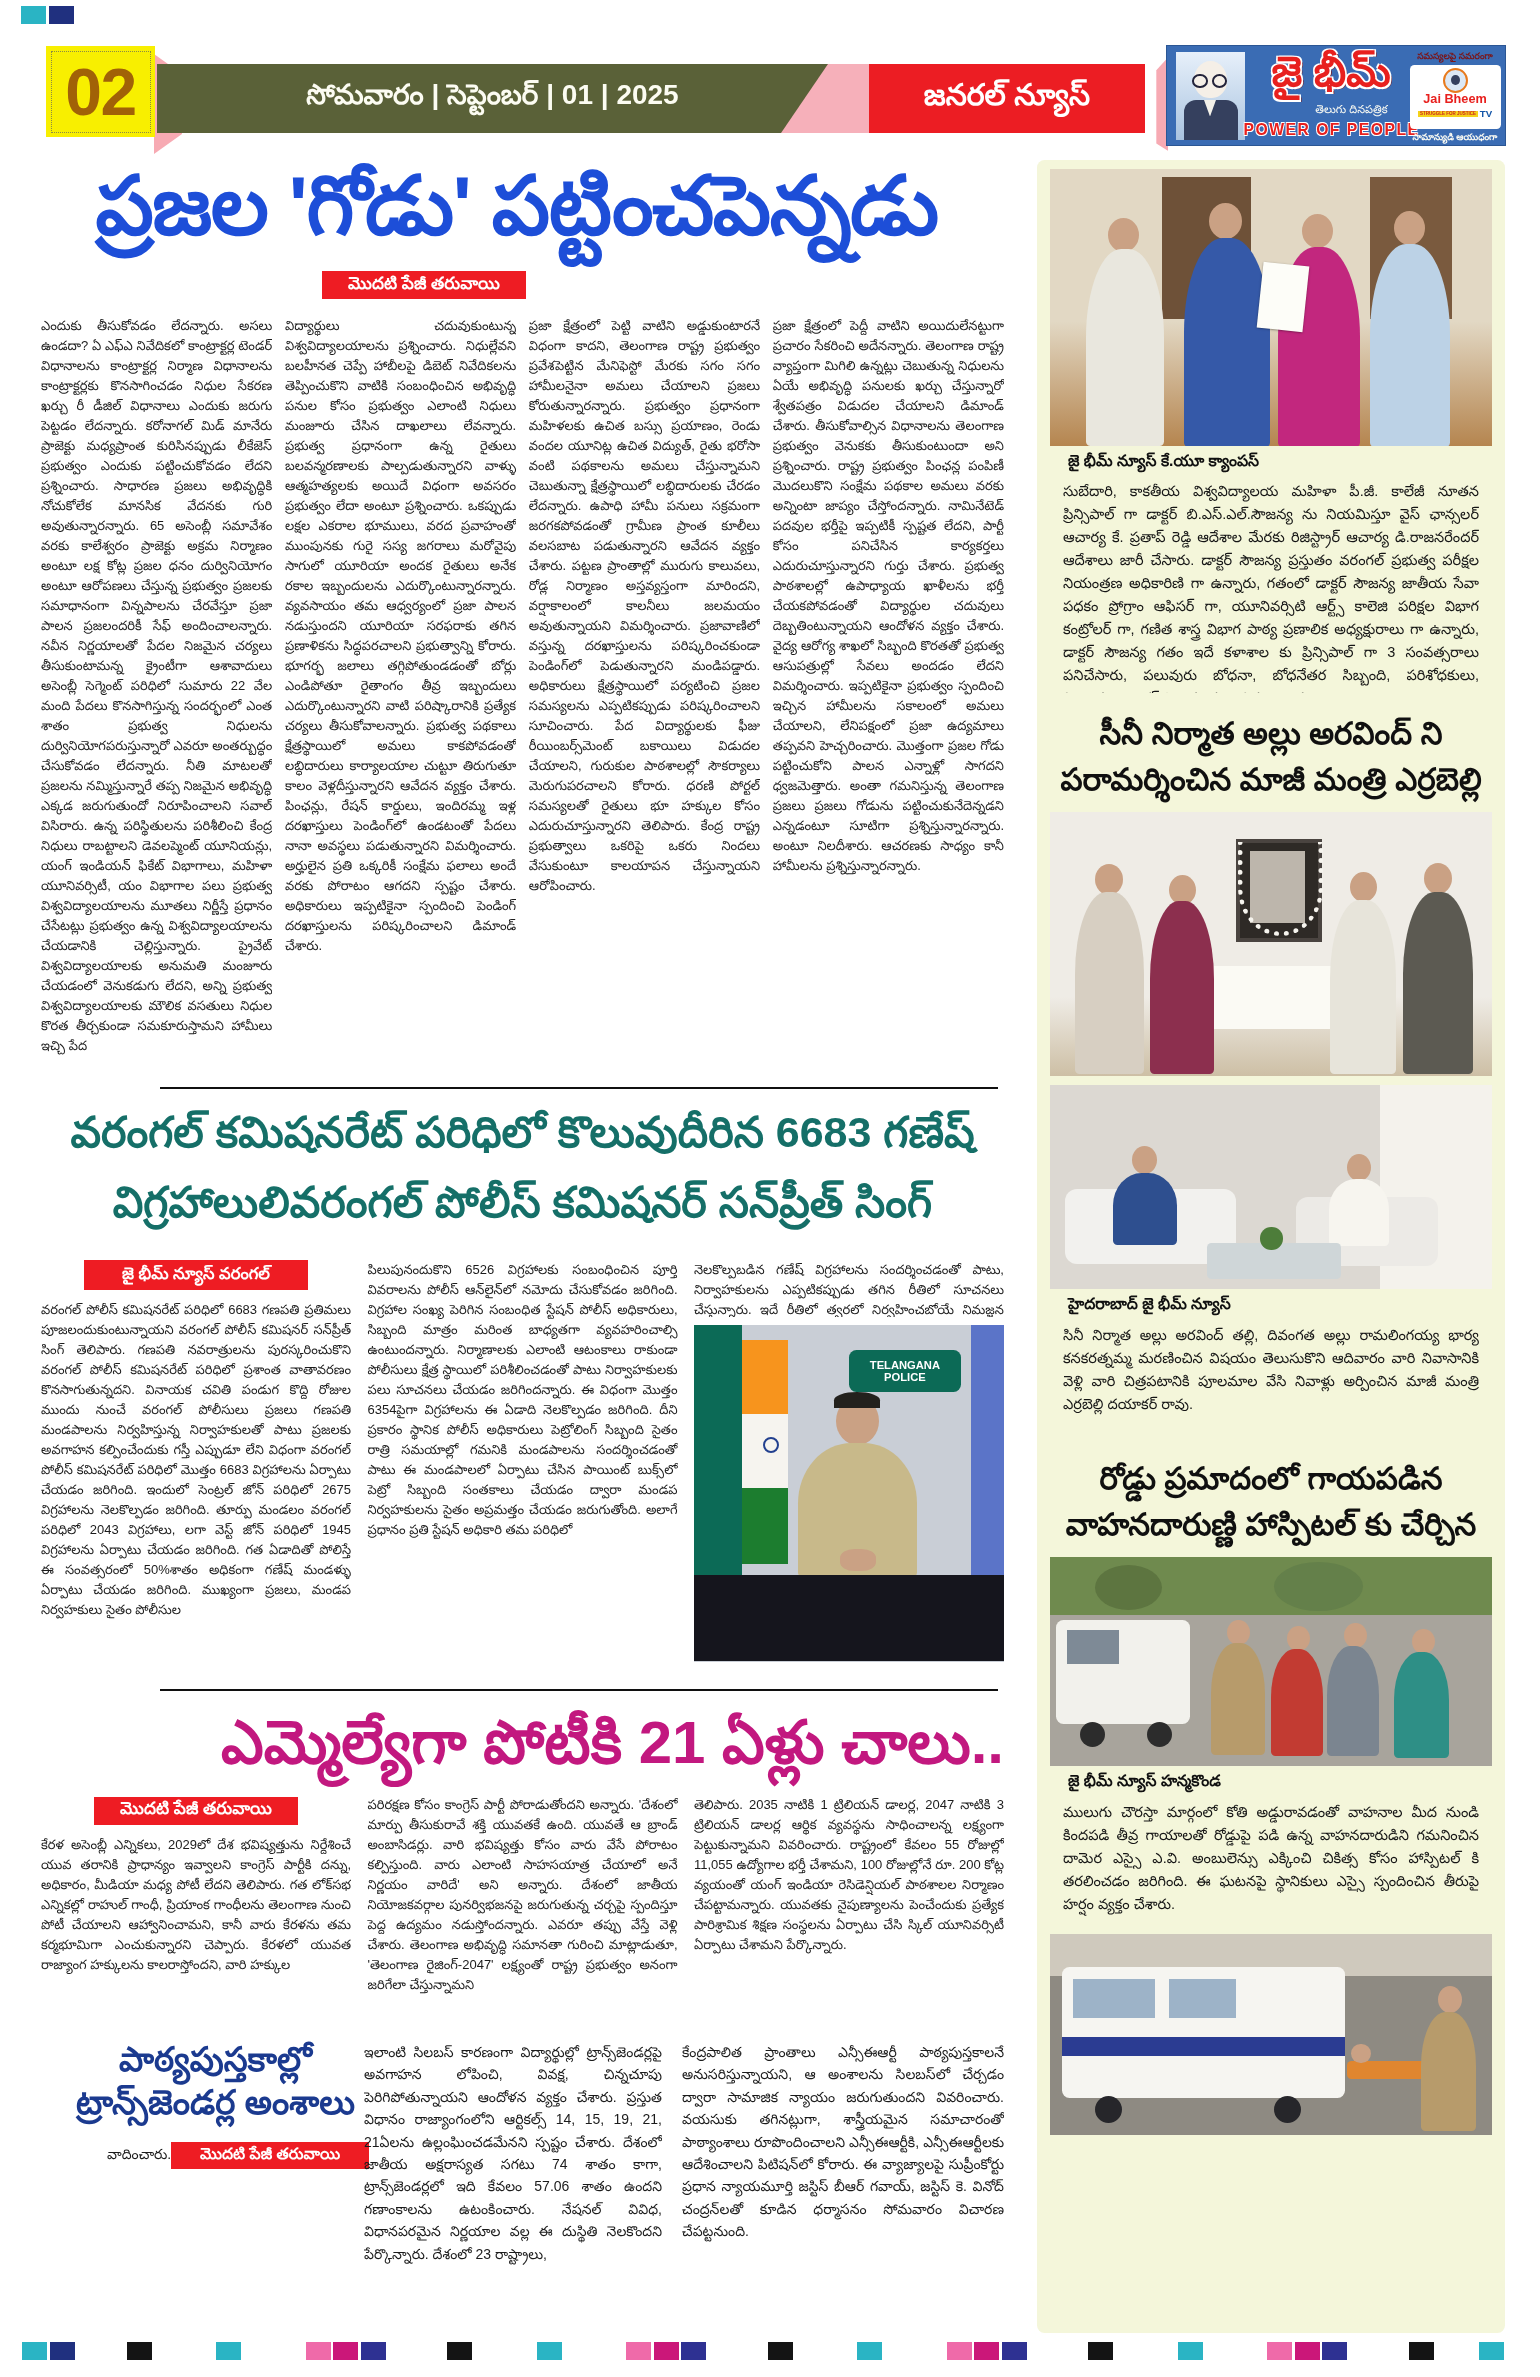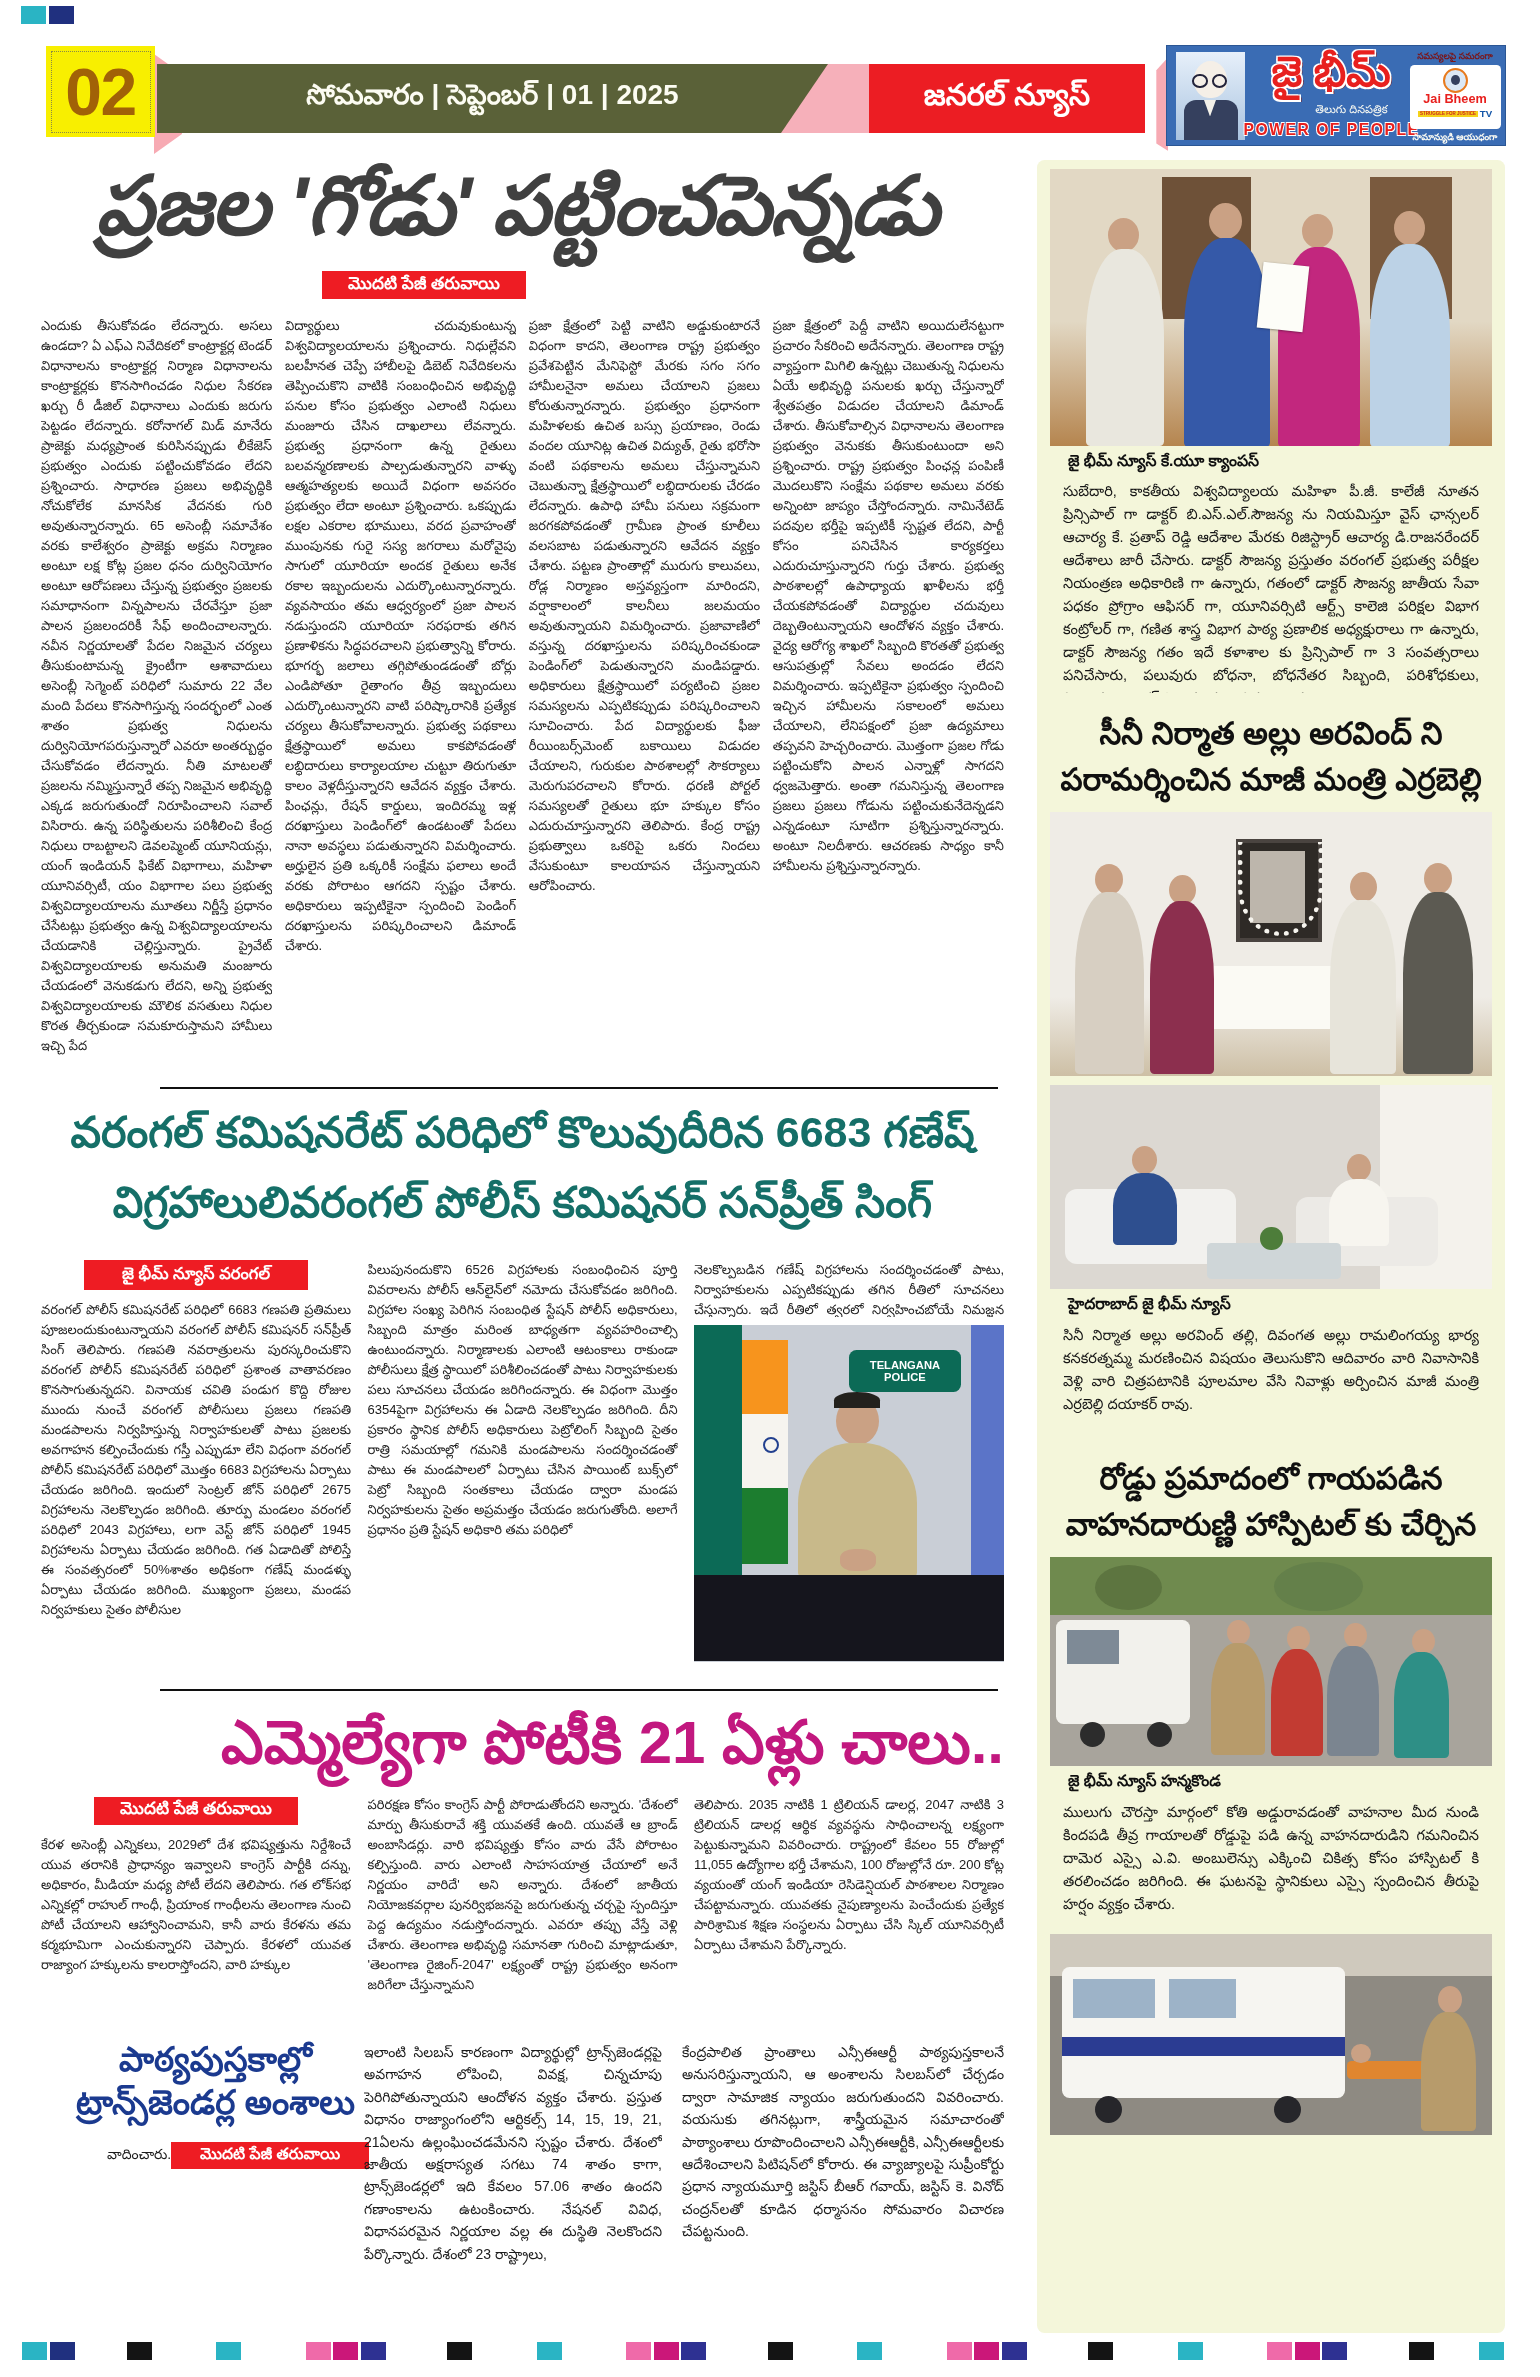--- a/index.html
+++ b/index.html
@@ -38,30 +38,30 @@
   .mast-right{position:absolute;right:4.5px;top:3px;width:91px;height:95px;text-align:center;}
   .mr-top{color:#7a1518;font-weight:bold;font-size:9px;margin-top:1.5px;}
   .mr-card{background:#fff;border-radius:4.5px;margin-top:2.2px;height:61px;padding-top:3px;}
   .mr-circle{width:21px;height:21px;border:2.2px solid #e87b1e;border-radius:50%;margin:0 auto;background:#dce8f5;position:relative;}
   .mr-circle:after{content:"";position:absolute;left:6px;top:5.2px;width:9px;height:10.4px;border-radius:50%;background:#35405e;}
   .mr-brand{color:#e8201e;font-weight:bold;font-size:12.7px;line-height:13.4px;}
   .mr-strip{display:inline-block;background:#f5d21a;color:#c22;font-size:4.5px;font-weight:bold;padding:0.7px 2.2px;vertical-align:middle;}
   .mr-tv{display:inline-block;color:#1456a8;font-weight:bold;font-size:9.7px;vertical-align:middle;margin-left:1.5px;}
   .mr-bottom{color:#fdfdf4;font-weight:bold;font-size:9px;margin-top:3px;}
   
-  .h-main{position:absolute;left:30px;top:146px;width:973px;text-align:center;color:#404040;font-weight:bold;
-          font-size:82px;line-height:119px;letter-spacing:-1.5px;white-space:nowrap;font-style:italic;}
+  .h-main{position:absolute;left:30px;top:146px;width:973px;text-align:center;color:#1d4ed8;font-weight:bold;
+          font-size:82px;line-height:119px;letter-spacing:-1.5px;white-space:nowrap;}
   .redtag{background:#ee1c23;color:#fff;font-weight:bold;font-size:17px;display:flex;align-items:center;justify-content:center;}
   .tag-main{position:absolute;left:322px;top:271px;width:204px;height:28px;}
   .h-war{position:absolute;left:41px;top:1097px;width:963px;text-align:center;color:#156f68;font-weight:bold;
           font-size:43px;line-height:70px;}
   .h-mla{position:absolute;left:41px;top:1702px;width:963px;text-align:right;color:#c2187f;font-weight:bold;font-size:60px;line-height:82px;}
   .divider{position:absolute;left:160px;width:838px;height:2.2px;background:#101010;}
   
-  .cols{position:absolute;display:flex;}
+  .cols{position:absolute;display:flex;justify-content:flex-end;}
   .col{overflow:hidden;}
   .btxt{text-align:justify;font-size:13px;line-height:20px;color:#1b1b1b;margin:0;}
   .main-cols{left:41px;top:316px;width:963px;height:769px;gap:12.7px;}
   .main-cols .col{flex:1;}
   .war-cols{left:41px;top:1260px;width:963px;height:426px;gap:16.4px;}
   .war-cols .col{flex:1;}
   .mla-cols{left:41px;top:1795px;width:963px;height:285px;gap:16.4px;}
   .mla-cols .col{flex:1;}
   .dateline{width:224px;height:30px;margin:0 auto 10.4px;font-size:16.4px;}
   .tag-mla{width:204px;height:28px;margin:1.5px auto 10.4px;}

